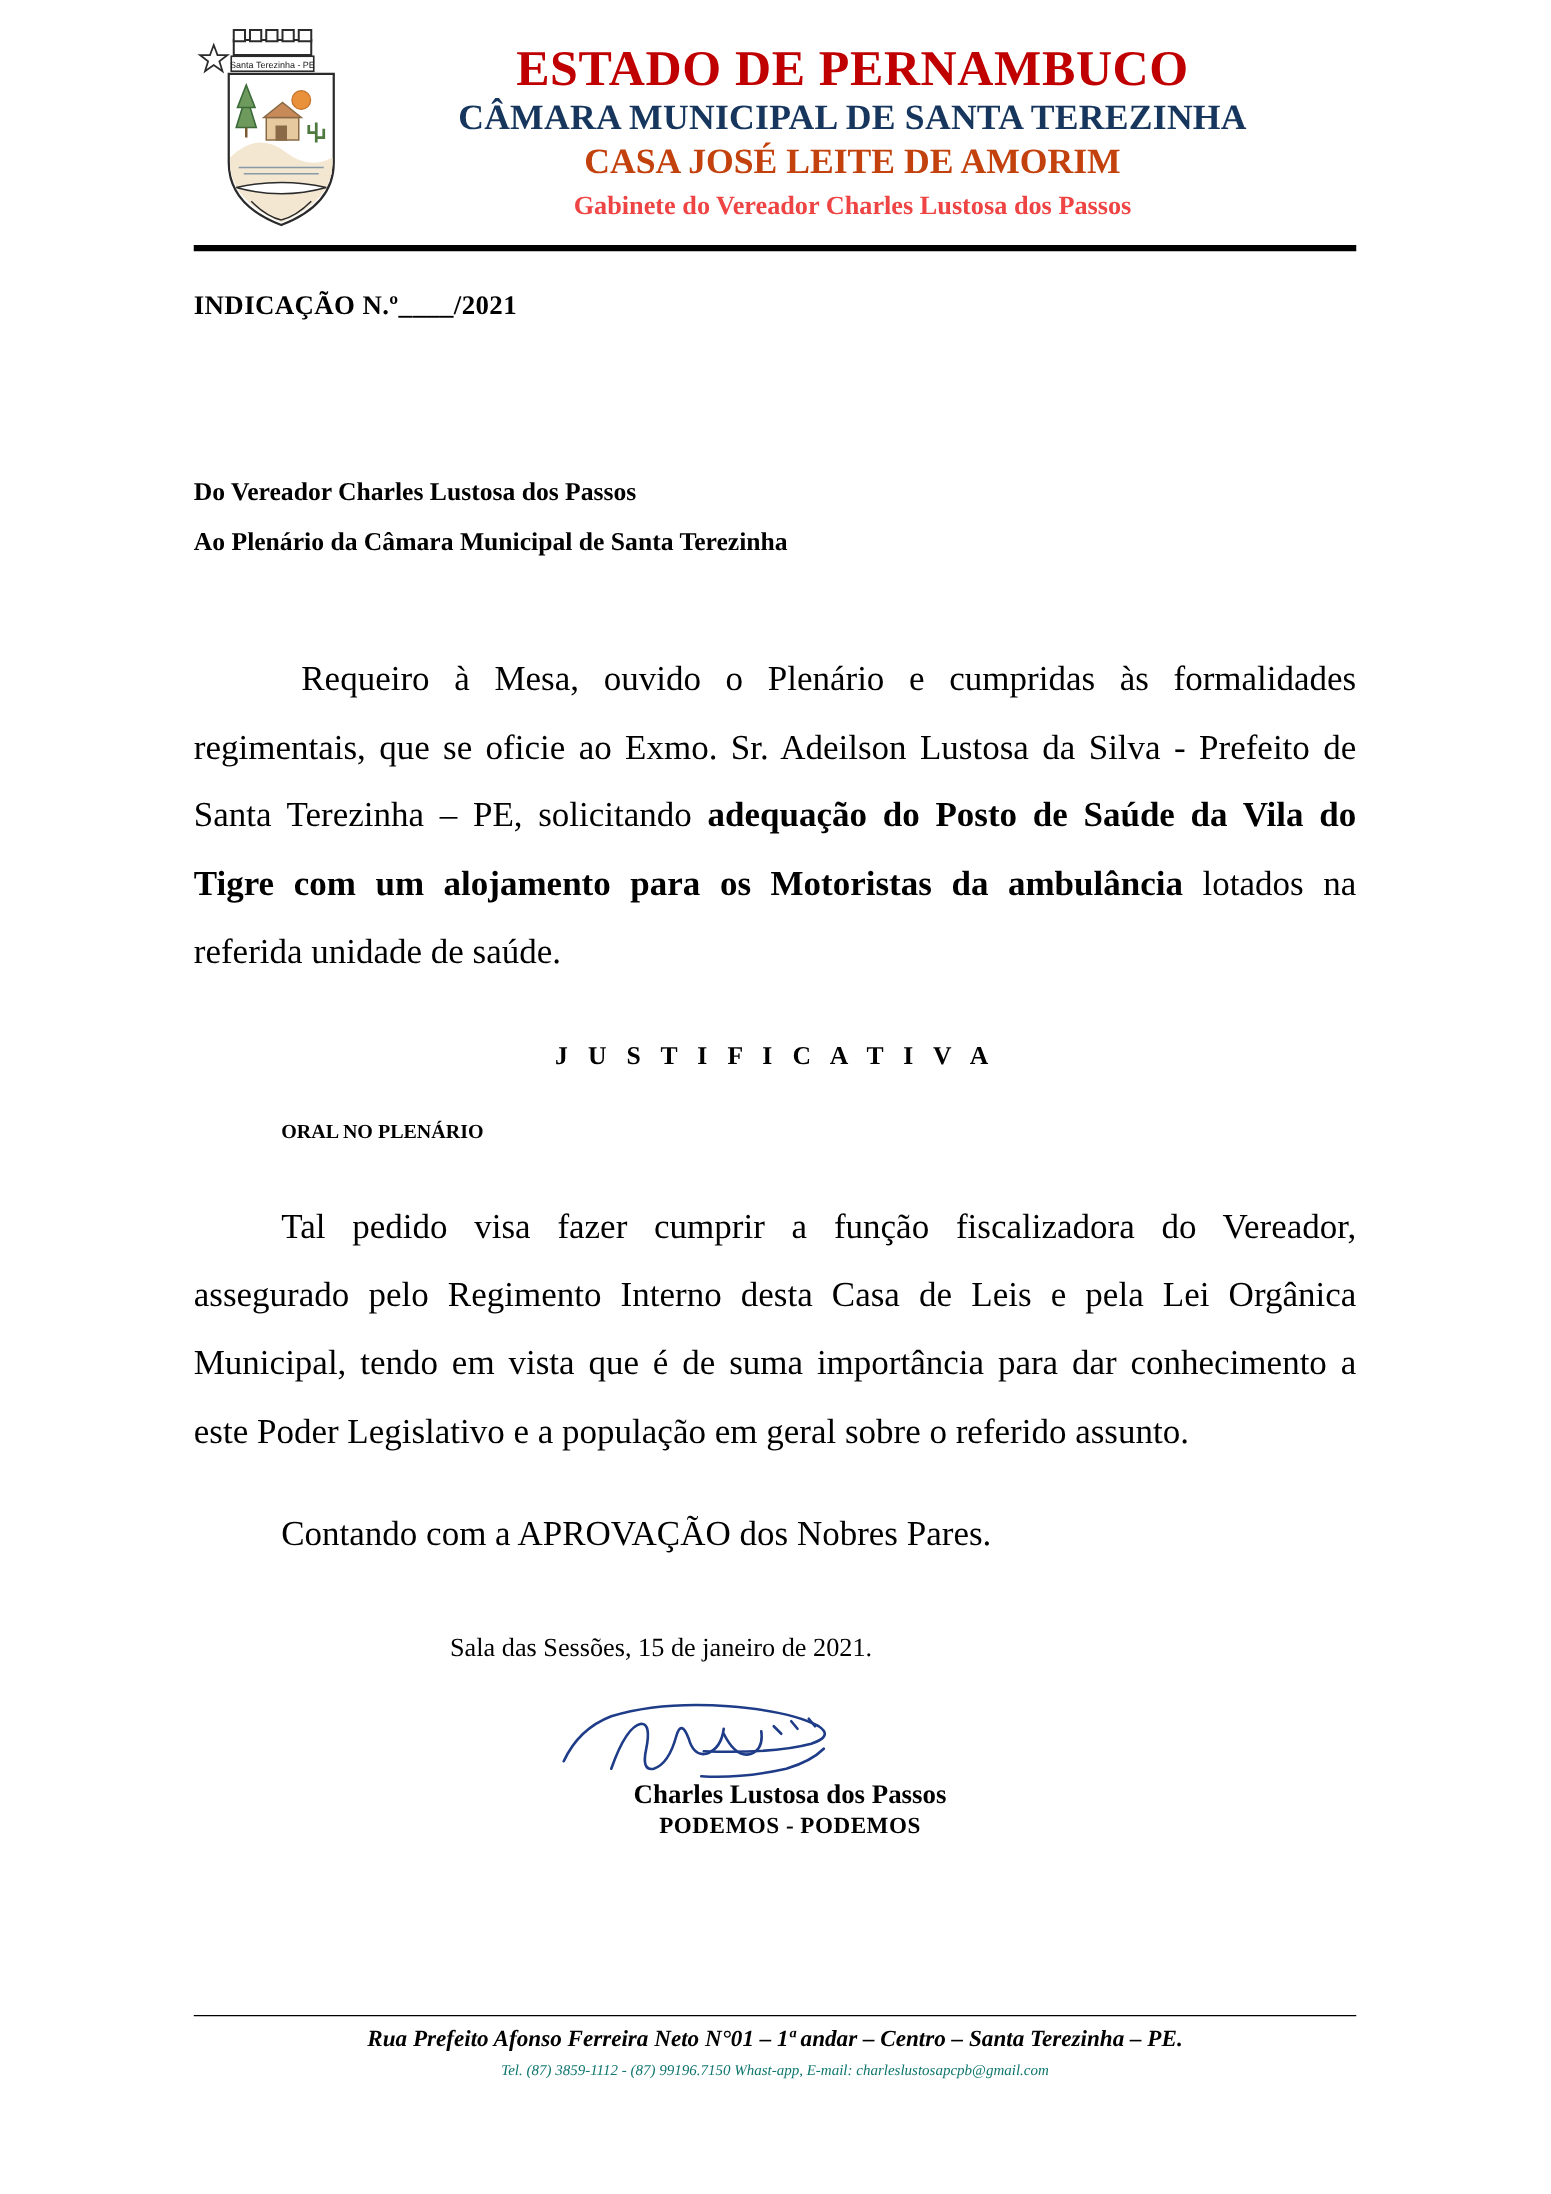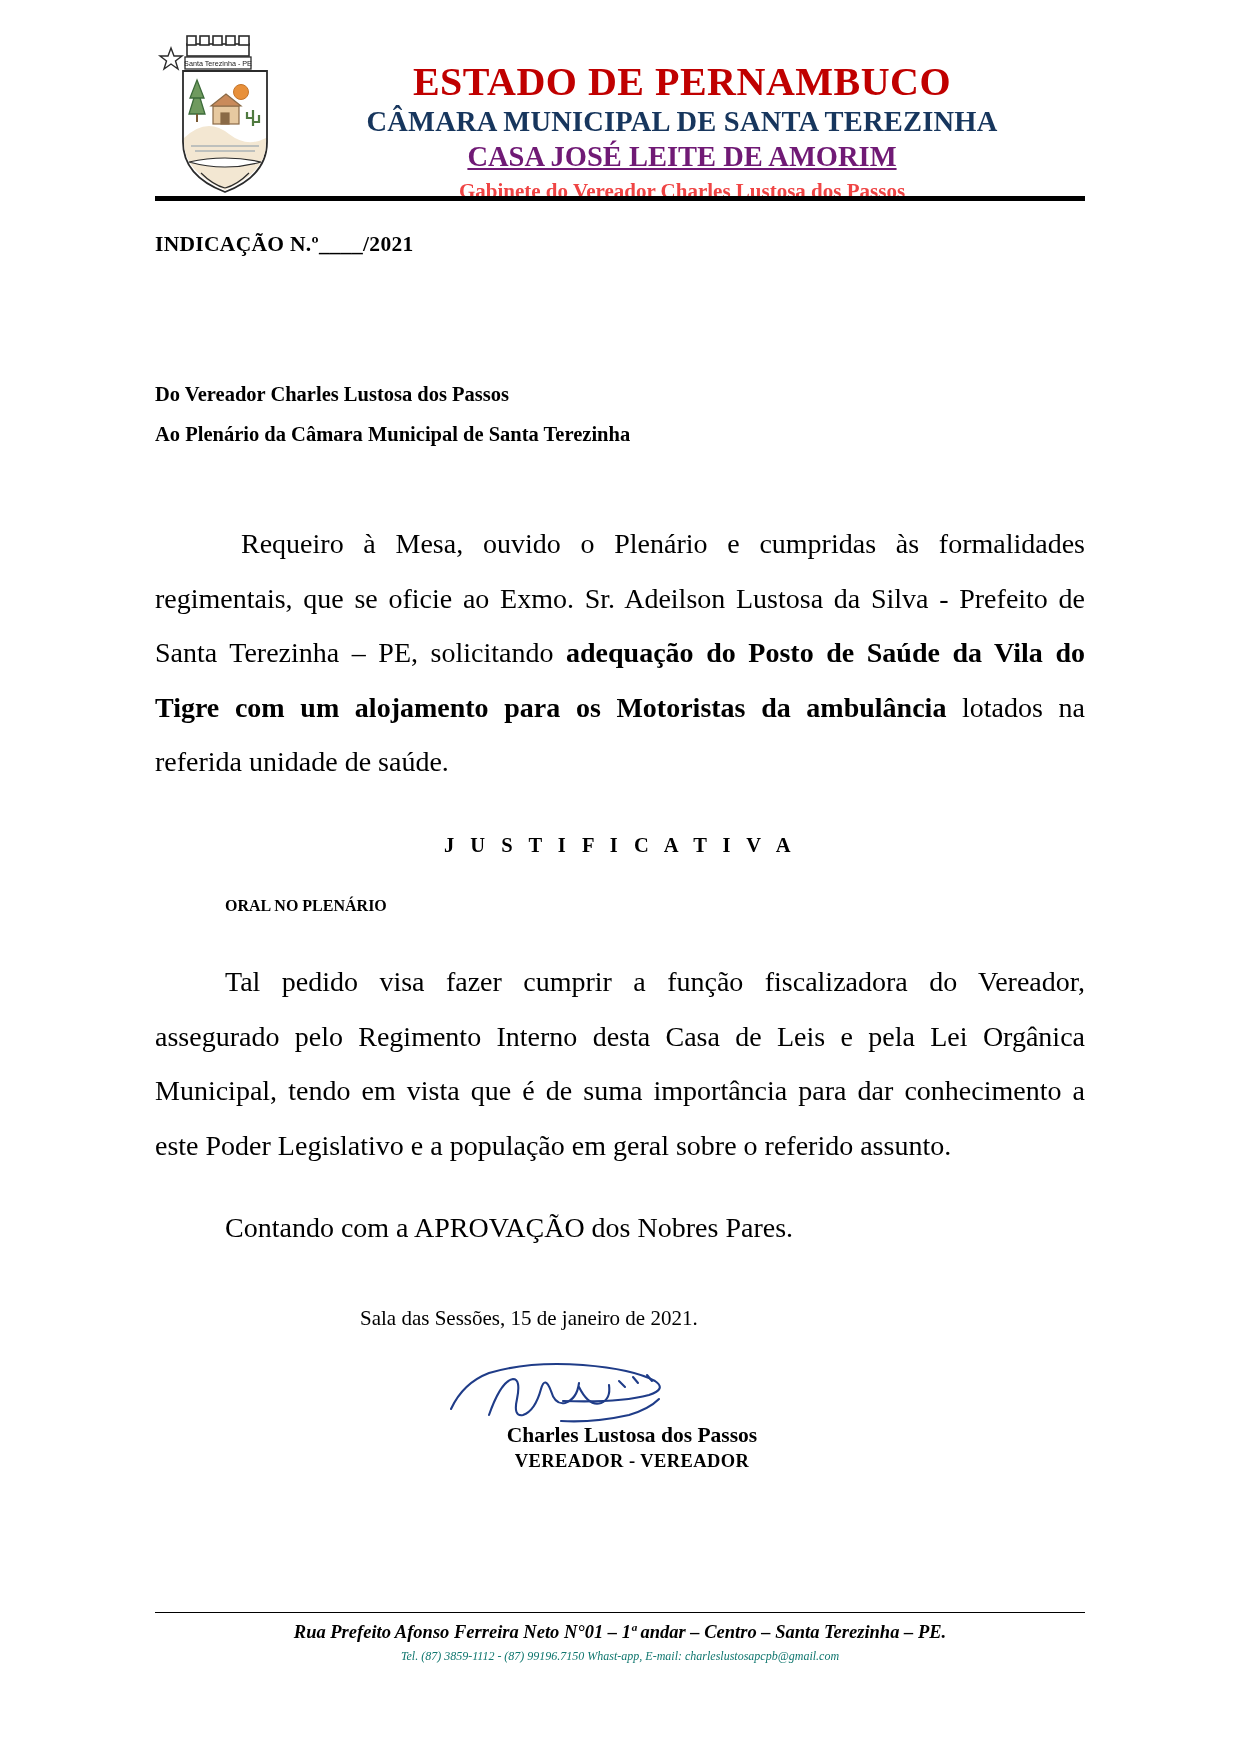--- a/index.html
+++ b/index.html
@@ -18,25 +18,25 @@
   .page {
     position: absolute;
     inset: 0;
     padding: 0;
   }
 
   
   .header {
     position: absolute;
     left: 155px;
-    top: 30px;
+    top: 18px;
     width: 930px;
     display: flex;
     flex-direction: row;
-    align-items: flex-end;
+    align-items: center;
   }
   .crest {
     width: 120px;
     height: 175px;
     position: relative;
     flex: 0 0 120px;
   }
   .crest svg { display: block; }
   .header-text {
     flex: 1 1 auto;
@@ -57,22 +57,21 @@
     font-size: 28.5px;
     line-height: 1.2;
     color: #17365d;
     letter-spacing: 0.2px;
   }
   .line3 {
     font-family: "Liberation Serif", serif;
     font-weight: bold;
     font-size: 28.5px;
     line-height: 1.25;
-    color: #701a75;
-    text-decoration: underline;
+    color: #c2410c;
   }
   .line4 {
     font-family: "Liberation Serif", serif;
     font-weight: bold;
     font-size: 21px;
     line-height: 1.35;
     color: #ef4444;
     margin-top: 2px;
   }
   .header-rule {
@@ -314,21 +313,21 @@
           <g fill="none" stroke="#1f3c88" stroke-width="2.1" stroke-linecap="round">
             <path d="M8 50 Q20 24 46 14 Q86 2 140 6 Q190 10 212 22 Q224 30 206 36 Q176 44 120 42"></path>
             <path d="M46 56 Q58 22 70 20 Q78 20 74 40 Q70 58 80 56 Q92 52 98 30 Q102 16 108 32 Q112 46 122 44 Q134 40 136 24"></path>
             <path d="M136 28 Q146 48 158 44 Q168 40 166 26"></path>
             <path d="M118 62 Q150 64 186 56 Q206 50 216 40"></path>
             <path d="M176 22 l6 6 M190 18 l5 6 M204 16 l5 6"></path>
           </g>
         </svg>
       </div>
       <div class="sign-name">Charles Lustosa dos Passos</div>
-      <div class="sign-role">VEREADOR - VEREADOR</div>
+      <div class="sign-role">PODEMOS - PODEMOS</div>
     </div>
   </div>
 
   <div class="footer">
     <div class="footer-rule"></div>
     <div class="footer-line1">Rua Prefeito Afonso Ferreira Neto N°01 – 1ª andar – Centro – Santa Terezinha – PE.</div>
     <div class="footer-line2">Tel. (87) 3859-1112 - (87) 99196.7150 Whast-app, E-mail: charleslustosapcpb@gmail.com</div>
   </div>
 
 </div>

